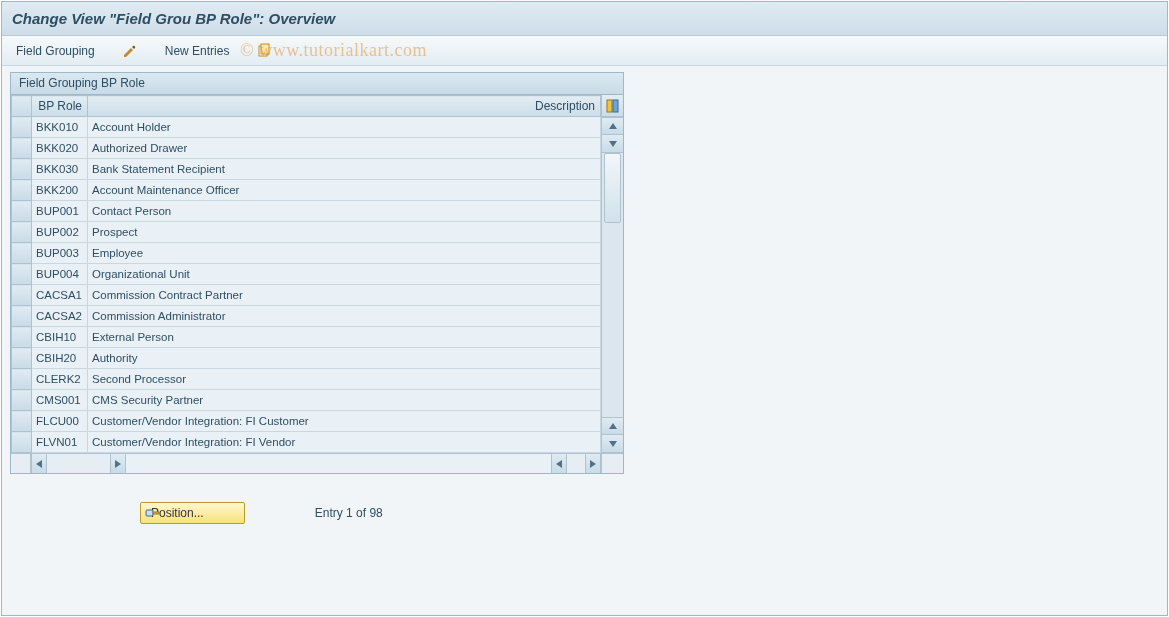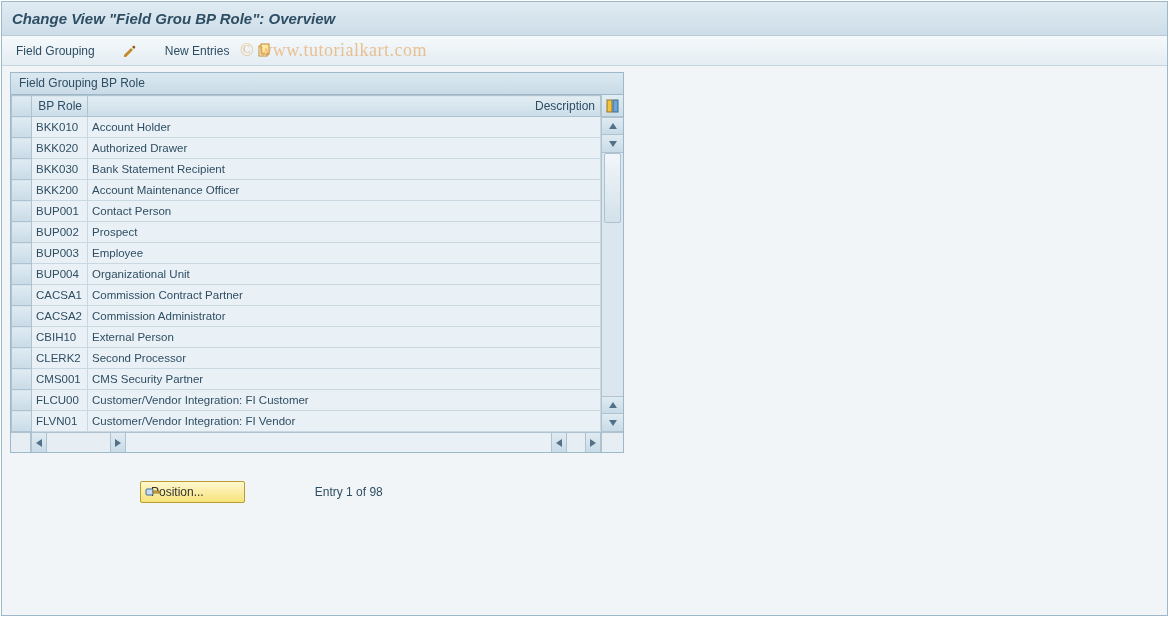--- a/index.html
+++ b/index.html
@@ -296,20 +296,25 @@
                   <td class="role-cell">CACSA2</td>
                   <td>Commission Administrator</td>
                 </tr>
                 <tr>
                   <td class="sel-cell"></td>
                   <td class="role-cell">CBIH10</td>
                   <td>External Person</td>
                 </tr>
                 <tr>
                   <td class="sel-cell"></td>
+                  <td class="role-cell">CBIH20</td>
+                  <td>Authority</td>
+                </tr>
+                <tr>
+                  <td class="sel-cell"></td>
                   <td class="role-cell">CLERK2</td>
                   <td>Second Processor</td>
                 </tr>
                 <tr>
                   <td class="sel-cell"></td>
                   <td class="role-cell">CMS001</td>
                   <td>CMS Security Partner</td>
                 </tr>
                 <tr>
                   <td class="sel-cell"></td>

